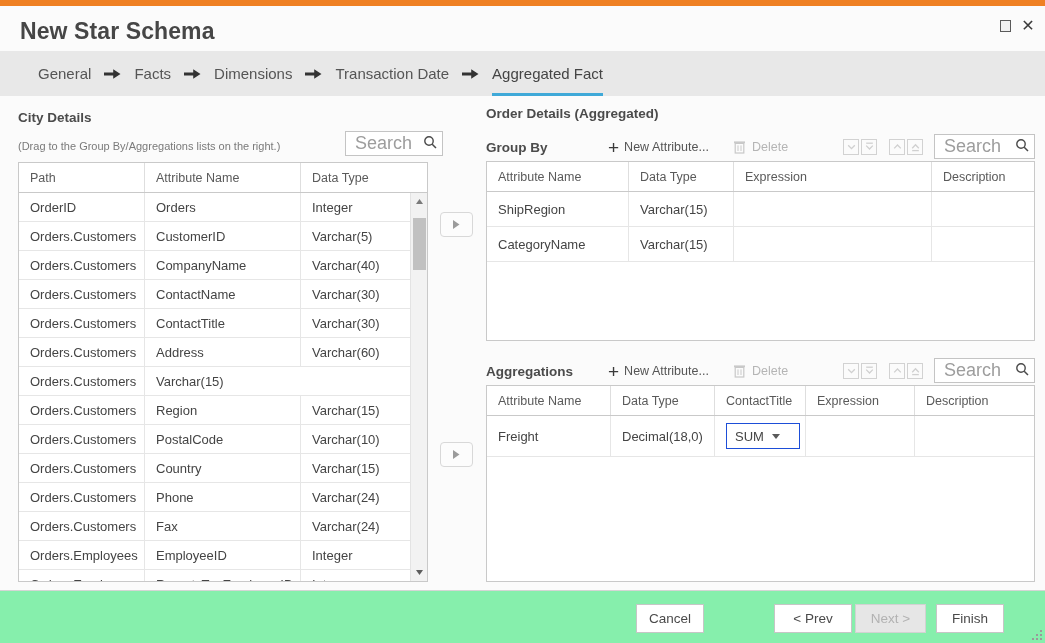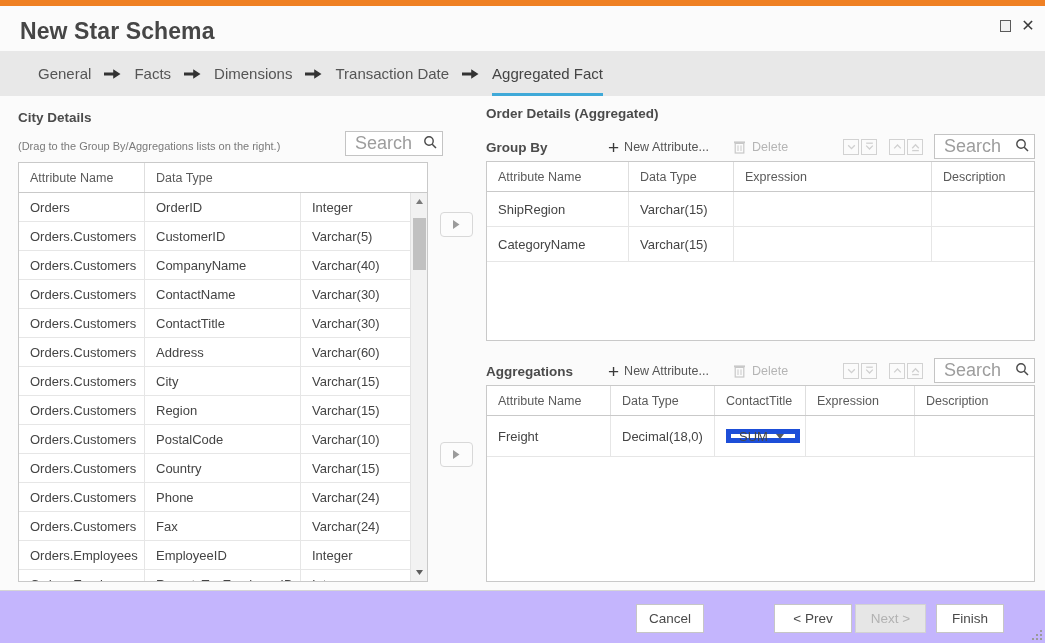--- a/index.html
+++ b/index.html
@@ -268,43 +268,43 @@
   .ag-grid .grid-row .cell:nth-child(2) { width: 104px; flex: 0 0 104px; }
   .ag-grid .grid-header .cell:nth-child(3),
   .ag-grid .grid-row .cell:nth-child(3) { width: 91px; flex: 0 0 91px; }
   .ag-grid .grid-header .cell:nth-child(4),
   .ag-grid .grid-row .cell:nth-child(4) { width: 109px; flex: 0 0 109px; }
   .ag-grid .grid-header .cell:nth-child(5),
   .ag-grid .grid-row .cell:nth-child(5) { flex: 1 1 auto; }
   .ag-grid .grid-row { height: 41px; }
 
   .mini-select {
-    height: 14px;
+    height: 26px;
     min-width: 74px;
-    border: 5px solid #1d4ed8;
+    border: 1px solid #1d4ed8;
     background: #ffffff;
     display: flex; align-items: center;
     justify-content: flex-start;
     padding: 0 6px 0 8px;
     font-size: 13px; color: #454545;
     cursor: pointer;
   }
   .caret {
     width: 0; height: 0;
     border-left: 4px solid transparent;
     border-right: 4px solid transparent;
     border-top: 5px solid #5a5a5a;
     margin-left: 8px;
   }
 
   
   .footer {
     position: absolute; left: 0; top: 590px;
     width: 1045px; height: 53px;
-    background: #c4b5fd;
+    background: #86efac;
     border-top: 1px solid #d5d5d5;
   }
   .btn {
     position: absolute; top: 13px;
     height: 29px;
     border: 1px solid #c6c6c6;
     background: #ffffff;
     font-size: 13.5px; color: #4a4a4a;
     display: flex; align-items: center; justify-content: center;
     cursor: pointer;
@@ -398,27 +398,28 @@
             <svg width="14" height="14" viewBox="0 0 14 14">
                 <circle cx="6" cy="6" r="4.2" fill="none" stroke="#4a4a4a" stroke-width="1.4"></circle>
                 <line x1="9.2" y1="9.2" x2="13" y2="13" stroke="#4a4a4a" stroke-width="1.5"></line>
               </svg>
           </span>
         </div>
       </div>
 
       <div class="grid left-grid">
         <div class="grid-header">
+          <div class="cell">Path</div>
           <div class="cell">Attribute Name</div>
           <div class="cell">Data Type</div>
         </div>
         <div class="left-rows" id="left-rows">
             <div class="grid-row">
+              <div class="cell">OrderID</div>
               <div class="cell">Orders</div>
-              <div class="cell">OrderID</div>
               <div class="cell">Integer</div>
             </div>
             <div class="grid-row">
               <div class="cell">Orders.Customers</div>
               <div class="cell">CustomerID</div>
               <div class="cell">Varchar(5)</div>
             </div>
             <div class="grid-row">
               <div class="cell">Orders.Customers</div>
               <div class="cell">CompanyName</div>
@@ -434,21 +435,20 @@
               <div class="cell">ContactTitle</div>
               <div class="cell">Varchar(30)</div>
             </div>
             <div class="grid-row">
               <div class="cell">Orders.Customers</div>
               <div class="cell">Address</div>
               <div class="cell">Varchar(60)</div>
             </div>
             <div class="grid-row">
               <div class="cell">Orders.Customers</div>
-              <div class="cell">City</div>
               <div class="cell">Varchar(15)</div>
             </div>
             <div class="grid-row">
               <div class="cell">Orders.Customers</div>
               <div class="cell">Region</div>
               <div class="cell">Varchar(15)</div>
             </div>
             <div class="grid-row">
               <div class="cell">Orders.Customers</div>
               <div class="cell">PostalCode</div>

